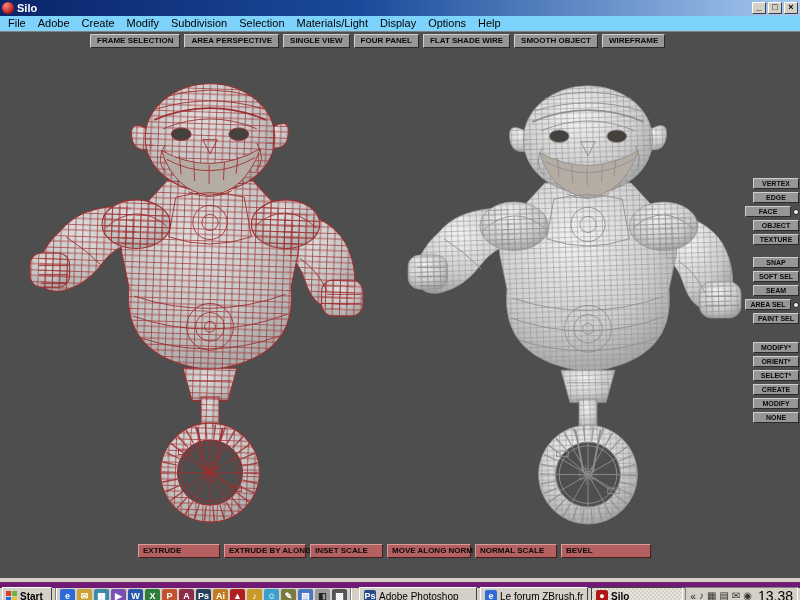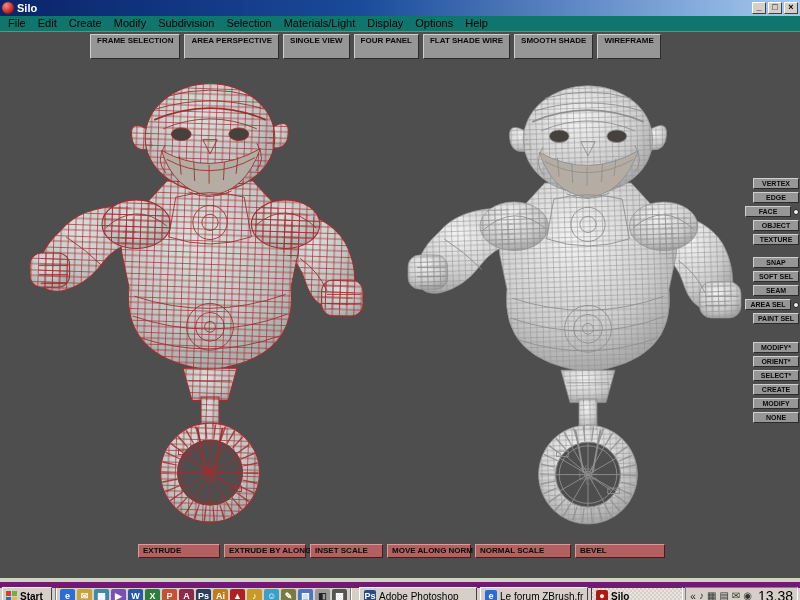--- a/index.html
+++ b/index.html
@@ -13,51 +13,51 @@
     display:flex; align-items:center; padding:0 2px; }
   .titlebar .app-icon { width:12px; height:12px; border-radius:50%;
     background:radial-gradient(circle at 35% 30%, #ff8877, #b01818 70%, #700); margin-right:3px; flex:none; }
   .titlebar .title { color:#fff; font-size:11px; font-weight:bold; line-height:16px; }
   .win-controls { margin-left:auto; display:flex; gap:2px; }
   .win-btn { width:14px; height:12px; background:#d4d0c8; border:1px solid;
     border-color:#fff #404040 #404040 #fff; font-size:9px; line-height:9px; text-align:center;
     color:#000; font-weight:bold; }
 
   
-  .menubar { position:absolute; top:16px; left:0; width:800px; height:16px; background:#0f766e;
+  .menubar { position:absolute; top:16px; left:0; width:800px; height:16px; background:#7dd3fc;
     border-bottom:1px solid #808080; display:flex; align-items:center; padding-left:2px; }
   .menu-item { font-size:11px; color:#000; padding:0 6px; line-height:15px; }
 
   
   .viewport { position:absolute; top:32px; left:0; width:800px; height:546px; background:#4e4e4e; overflow:hidden; }
   .viewport svg { position:absolute; top:0; left:0; }
 
   .vp-toolbar { position:absolute; top:2px; left:90px; display:flex; gap:4px; z-index:5; }
   .vp-btn { background:#969696; color:#0a0a0a; font-size:8px; font-weight:bold;
     border-top:1px solid #cfcfcf; border-left:1px solid #cfcfcf;
     border-right:1px solid #2b2b2b; border-bottom:1px solid #2b2b2b;
-    padding:1px 6px 13px; white-space:nowrap; font-family:"Liberation Sans",sans-serif; }
+    padding:1px 6px 2px; white-space:nowrap; font-family:"Liberation Sans",sans-serif; }
 
   .right-panel { position:absolute; right:1px; top:146px; z-index:5; }
   .rp-row { display:flex; align-items:center; justify-content:flex-end; margin-bottom:3px; width:56px; }
   .rp-btn { width:46px; background:#969696; color:#0a0a0a; font-size:7px; font-weight:bold;
     border-top:1px solid #cfcfcf; border-left:1px solid #cfcfcf;
     border-right:1px solid #2b2b2b; border-bottom:1px solid #2b2b2b;
     padding:1px 1px; text-align:center; white-space:nowrap; overflow:hidden; font-family:"Liberation Sans",sans-serif; }
   .rp-dot { width:6px; height:6px; border-radius:50%; background:#f2f2f2; border:1px solid #222;
     margin-left:2px; flex:none; }
   .rp-gap1 { margin-top:12px; }
   .rp-gap2 { margin-top:18px; }
 
   .bottom-toolbar { position:absolute; left:138px; bottom:20px; display:flex; gap:4px; z-index:5;align-items:flex-end; }
   .bt-btn { background:#b46060; color:#0a0a0a; font-size:8px; font-weight:bold;
     border-top:1px solid #d89a9a; border-left:1px solid #d89a9a;
     border-right:1px solid #4a1d1d; border-bottom:1px solid #4a1d1d;
     padding:1px 4px 2px; text-align:left; white-space:nowrap; font-family:"Liberation Sans",sans-serif; }
-  .bt-w1{width:82px}.bt-w2{width:82px}.bt-w3{width:73px}.bt-w4{width:84px}.bt-w5{width:96px}.bt-w6{width:90px}
+  .bt-w1{width:82px}.bt-w2{width:82px}.bt-w3{width:73px}.bt-w4{width:84px}.bt-w5{width:82px}.bt-w6{width:90px}
   .bt-gap { }
 
   
   .tooltip { position:absolute; left:488px; top:565px; height:14px; max-width:292px;
     background:#ffffff; border:1px solid #000; font-size:8px; line-height:12px;
     padding:0 3px; white-space:nowrap; overflow:hidden; z-index:20; color:#000; }
 
   
   .taskbar { position:absolute; top:582px; left:0; width:800px; height:22px; background:#d4d0c8;
     border-top:6px solid #701a75; display:flex; align-items:center; padding:0 2px; z-index:10; }
@@ -118,21 +118,21 @@
     <span class="title">Silo</span>
     <span class="win-controls">
       <span class="win-btn">_</span>
       <span class="win-btn">□</span>
       <span class="win-btn">×</span>
     </span>
   </div>
 
   <div class="menubar">
     <span class="menu-item">File</span>
-    <span class="menu-item">Edit</span>
+    <span class="menu-item">Adobe</span>
     <span class="menu-item">Create</span>
     <span class="menu-item">Modify</span>
     <span class="menu-item">Subdivision</span>
     <span class="menu-item">Selection</span>
     <span class="menu-item">Materials/Light</span>
     <span class="menu-item">Display</span>
     <span class="menu-item">Options</span>
     <span class="menu-item">Help</span>
   </div>
 
@@ -233,21 +233,21 @@
         <use href="#charLines"></use>
       </g>
     </svg>
 
     <div class="vp-toolbar">
       <button class="vp-btn">FRAME SELECTION</button>
       <button class="vp-btn">AREA PERSPECTIVE</button>
       <button class="vp-btn">SINGLE VIEW</button>
       <button class="vp-btn">FOUR PANEL</button>
       <button class="vp-btn">FLAT SHADE WIRE</button>
-      <button class="vp-btn">SMOOTH SHADE</button>
+      <button class="vp-btn">SMOOTH OBJECT</button>
       <button class="vp-btn">WIREFRAME</button>
     </div>
 
     <div class="right-panel">
       <div class="rp-row">
           <button class="rp-btn">VERTEX</button>
         </div>
       <div class="rp-row">
           <button class="rp-btn">EDGE</button>
         </div>

